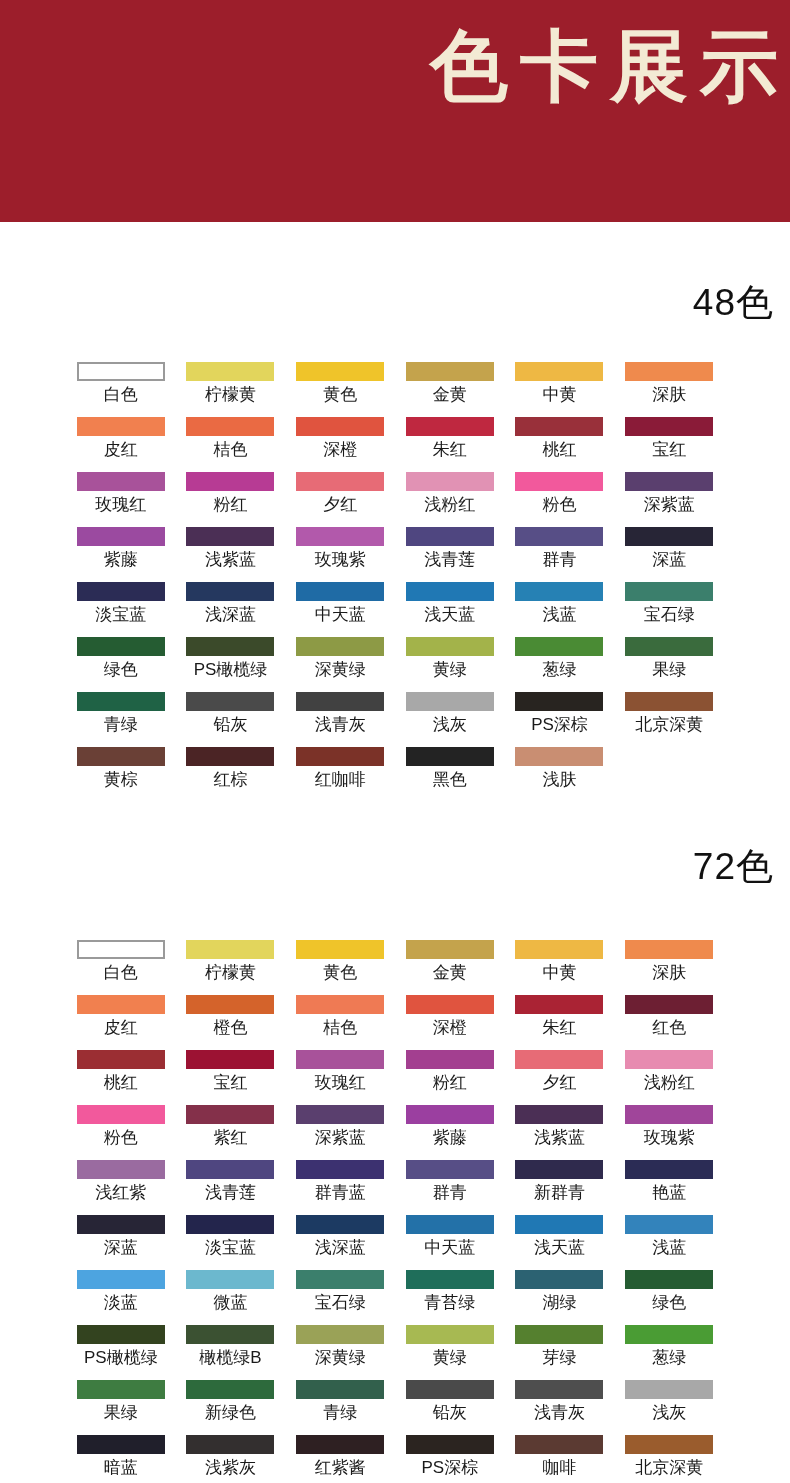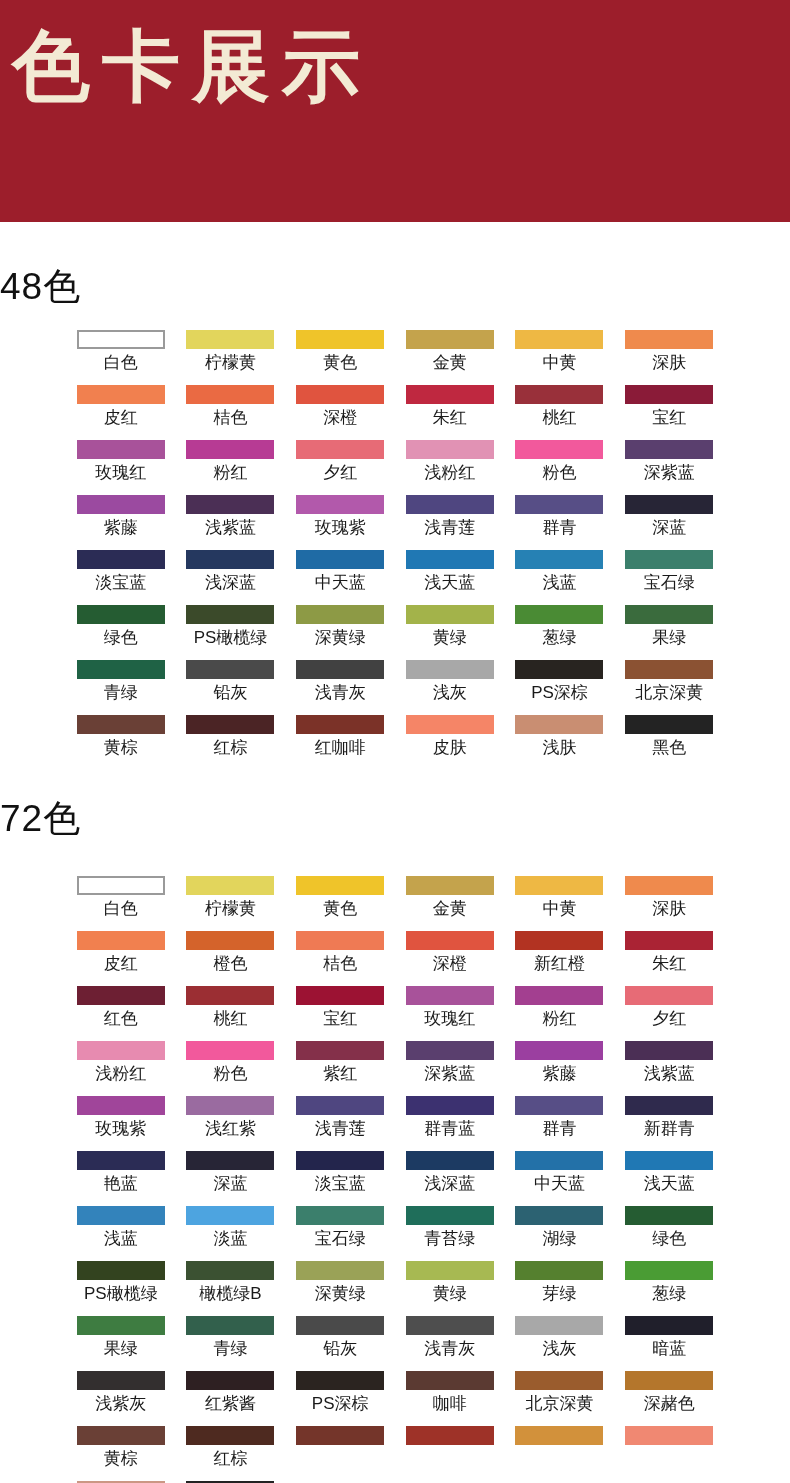--- a/index.html
+++ b/index.html
@@ -21,21 +21,21 @@
   }
 
   
   .banner {
     width: 790px;
     height: 222px;
     background: #9c1e2b;
     box-sizing: border-box;
     display: flex;
     flex-direction: column;
-    align-items: flex-start;
+    align-items: flex-end;
     justify-content: flex-start;
     padding-top: 26px;
   }
   .banner-title {
     font-family: "Liberation Serif", "DejaVu Serif", serif;
     font-weight: bold;
     font-size: 78px;
     line-height: 1.06;
     color: #f3ead4;
     letter-spacing: 12px;
@@ -50,25 +50,25 @@
     color: #f3ead4;
     letter-spacing: 1px;
     white-space: nowrap;
   }
 
   
   .section {
     width: 790px;
   }
   .section-title {
-    text-align: left;
+    text-align: right;
     font-size: 37px;
     color: #111111;
     letter-spacing: 1px;
-    margin: 0;
+    margin: 16px;
     padding: 0;
   }
   .sec48 .section-title { padding: 40px 0 18px 0; }
   .sec72 .section-title { padding: 24px 0 32px 0; }
 
   .grid {
     width: 640px;
     margin: 0 auto;
     display: grid;
     grid-template-columns: repeat(6, 1fr);
@@ -286,30 +286,26 @@
         </div>
         <div class="swatch-cell">
           <div class="swatch-chip" style="background: rgb(75, 36, 37);"></div>
           <div class="swatch-label">红棕</div>
         </div>
         <div class="swatch-cell">
           <div class="swatch-chip" style="background: rgb(123, 50, 40);"></div>
           <div class="swatch-label">红咖啡</div>
         </div>
         <div class="swatch-cell">
-          <div class="swatch-chip" style="background: rgb(245, 133, 103);"></div>
-          <div class="swatch-label">皮肤</div>
+          <div class="swatch-chip" style="background: rgb(35, 35, 35);"></div>
+          <div class="swatch-label">黑色</div>
         </div>
         <div class="swatch-cell">
           <div class="swatch-chip" style="background: rgb(201, 142, 114);"></div>
           <div class="swatch-label">浅肤</div>
-        </div>
-        <div class="swatch-cell">
-          <div class="swatch-chip" style="background: rgb(35, 35, 35);"></div>
-          <div class="swatch-label">黑色</div>
         </div>
       </div>
   </div>
 
   <div class="section sec72">
     <div class="section-title">72色</div>
     <div class="grid" id="grid-72">
         <div class="swatch-cell">
           <div class="swatch-chip outlined" style="background: rgb(255, 255, 255);"></div>
           <div class="swatch-label">白色</div>
@@ -344,24 +340,20 @@
         </div>
         <div class="swatch-cell">
           <div class="swatch-chip" style="background: rgb(239, 122, 84);"></div>
           <div class="swatch-label">桔色</div>
         </div>
         <div class="swatch-cell">
           <div class="swatch-chip" style="background: rgb(224, 84, 63);"></div>
           <div class="swatch-label">深橙</div>
         </div>
         <div class="swatch-cell">
-          <div class="swatch-chip" style="background: rgb(178, 51, 34);"></div>
-          <div class="swatch-label">新红橙</div>
-        </div>
-        <div class="swatch-cell">
           <div class="swatch-chip" style="background: rgb(170, 35, 52);"></div>
           <div class="swatch-label">朱红</div>
         </div>
         <div class="swatch-cell">
           <div class="swatch-chip" style="background: rgb(109, 31, 51);"></div>
           <div class="swatch-label">红色</div>
         </div>
         <div class="swatch-cell">
           <div class="swatch-chip" style="background: rgb(155, 46, 51);"></div>
           <div class="swatch-label">桃红</div>
@@ -456,20 +448,24 @@
         </div>
         <div class="swatch-cell">
           <div class="swatch-chip" style="background: rgb(51, 131, 187);"></div>
           <div class="swatch-label">浅蓝</div>
         </div>
         <div class="swatch-cell">
           <div class="swatch-chip" style="background: rgb(77, 164, 224);"></div>
           <div class="swatch-label">淡蓝</div>
         </div>
         <div class="swatch-cell">
+          <div class="swatch-chip" style="background: rgb(108, 184, 206);"></div>
+          <div class="swatch-label">微蓝</div>
+        </div>
+        <div class="swatch-cell">
           <div class="swatch-chip" style="background: rgb(59, 127, 108);"></div>
           <div class="swatch-label">宝石绿</div>
         </div>
         <div class="swatch-cell">
           <div class="swatch-chip" style="background: rgb(31, 110, 90);"></div>
           <div class="swatch-label">青苔绿</div>
         </div>
         <div class="swatch-cell">
           <div class="swatch-chip" style="background: rgb(44, 98, 114);"></div>
           <div class="swatch-label">湖绿</div>
@@ -500,20 +496,24 @@
         </div>
         <div class="swatch-cell">
           <div class="swatch-chip" style="background: rgb(74, 156, 52);"></div>
           <div class="swatch-label">葱绿</div>
         </div>
         <div class="swatch-cell">
           <div class="swatch-chip" style="background: rgb(62, 124, 65);"></div>
           <div class="swatch-label">果绿</div>
         </div>
         <div class="swatch-cell">
+          <div class="swatch-chip" style="background: rgb(45, 106, 60);"></div>
+          <div class="swatch-label">新绿色</div>
+        </div>
+        <div class="swatch-cell">
           <div class="swatch-chip" style="background: rgb(50, 96, 76);"></div>
           <div class="swatch-label">青绿</div>
         </div>
         <div class="swatch-cell">
           <div class="swatch-chip" style="background: rgb(74, 74, 74);"></div>
           <div class="swatch-label">铅灰</div>
         </div>
         <div class="swatch-cell">
           <div class="swatch-chip" style="background: rgb(78, 78, 78);"></div>
           <div class="swatch-label">浅青灰</div>

